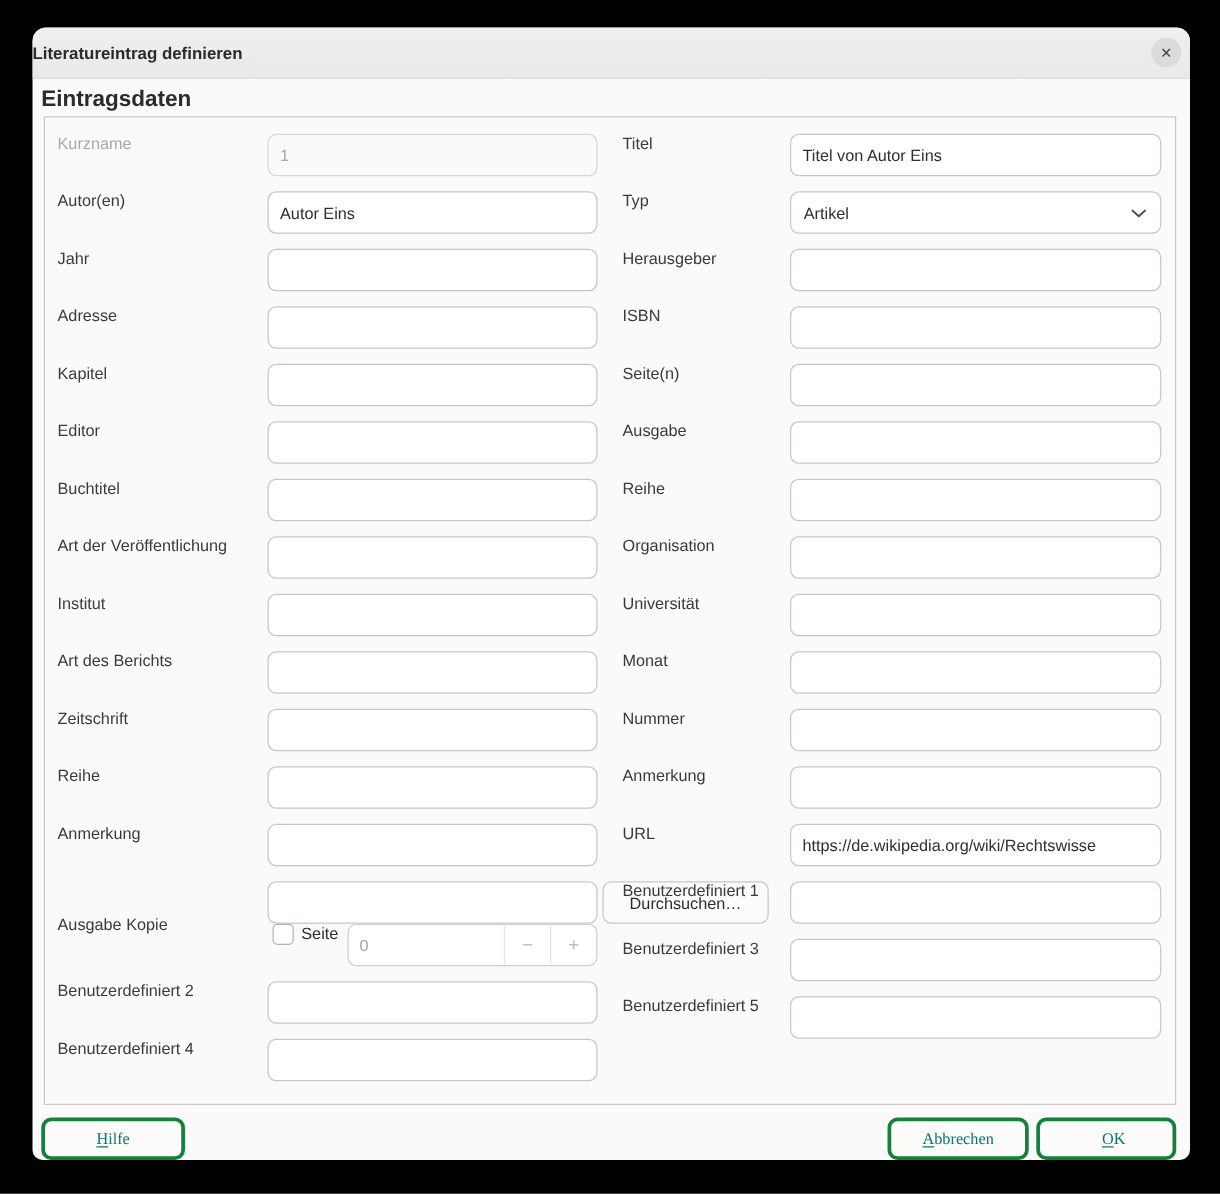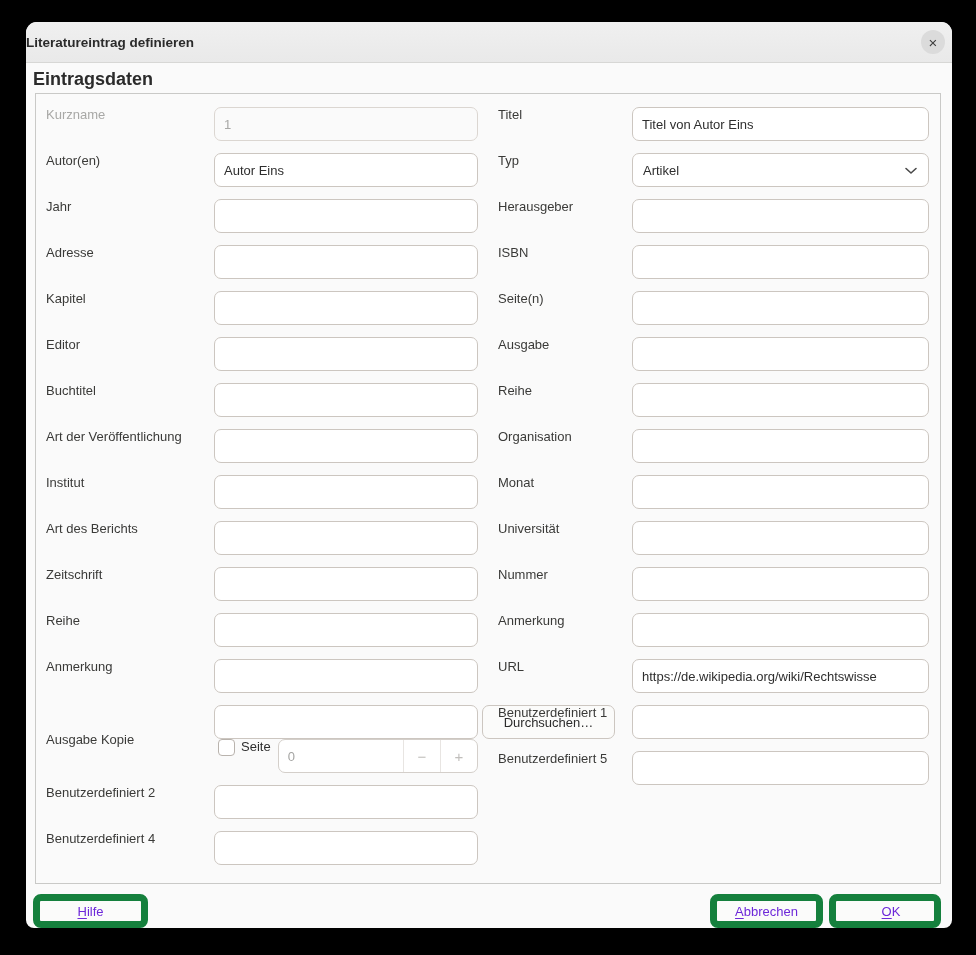--- a/index.html
+++ b/index.html
@@ -107,24 +107,25 @@
   .spin-btn {
     width:36px; flex:none;
     display:flex; align-items:center; justify-content:center;
     color:#c0bebb; font-size:15px;
     border-left:1px solid #e8e5e2; cursor:pointer;
   }
   
   .button-bar { flex:none; display:flex; align-items:center; margin:10px 11px 0 7px; }
   .btn {
     box-sizing:border-box; height:34px;
-    border:7px solid #15803d; border-radius:8px;
-    background:#fbfbfa; font-size:13px; color:#6d28d9;
+    border:3px solid #15803d; border-radius:8px;
+    background:#fbfbfa; font-size:13px; color:#0f766e;
     display:flex; align-items:center; justify-content:center;
     cursor:pointer;
+    font-family:Liberation Serif, serif;
   }
   .btn-help { width:115px; }
   .spacer { flex:1; }
   .btn-cancel { width:113px; margin-right:6px; }
   .btn-ok { width:112px;padding-left:12px; }
   .mn { text-decoration:underline; text-underline-offset:2px; }
 </style>
 </head>
 <body>
 
@@ -290,26 +291,26 @@
         <label class="form-label">Reihe</label>
         <input class="entry" type="text" value="" style="">
       </div>
 
       <div class="form-row">
         <label class="form-label">Organisation</label>
         <input class="entry" type="text" value="" style="">
       </div>
 
       <div class="form-row">
+        <label class="form-label">Universität</label>
+        <input class="entry" type="text" value="" style="">
+      </div>
+
+      <div class="form-row">
         <label class="form-label">Monat</label>
-        <input class="entry" type="text" value="" style="">
-      </div>
-
-      <div class="form-row">
-        <label class="form-label">Universität</label>
         <input class="entry" type="text" value="" style="">
       </div>
 
       <div class="form-row">
         <label class="form-label">Nummer</label>
         <input class="entry" type="text" value="" style="">
       </div>
 
       <div class="form-row">
         <label class="form-label">Anmerkung</label>
@@ -319,20 +320,24 @@
       <div class="form-row">
         <label class="form-label">URL</label>
         <input class="entry" type="text" value="https://de.wikipedia.org/wiki/Rechtswisse" style="">
       </div>
 
       <div class="form-row">
         <label class="form-label">Benutzerdefiniert 1</label>
         <input class="entry" type="text" value="" style="">
       </div>
 
+      <div class="form-row">
+        <label class="form-label">Benutzerdefiniert 3</label>
+        <input class="entry" type="text" value="" style="">
+      </div>
 
       <div class="form-row">
         <label class="form-label">Benutzerdefiniert 5</label>
         <input class="entry" type="text" value="" style="">
       </div>
 
     </div>
   </div>
 
   <div class="button-bar">

